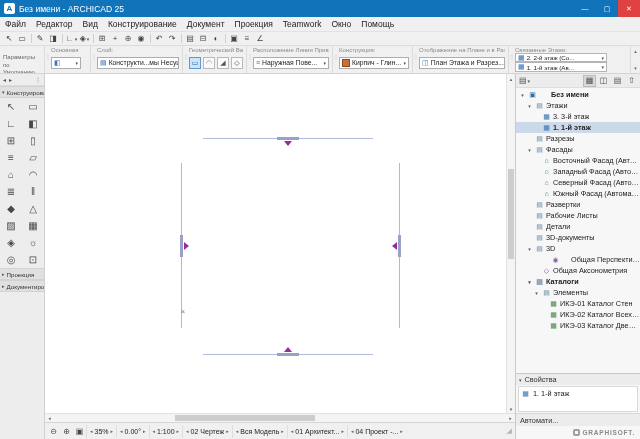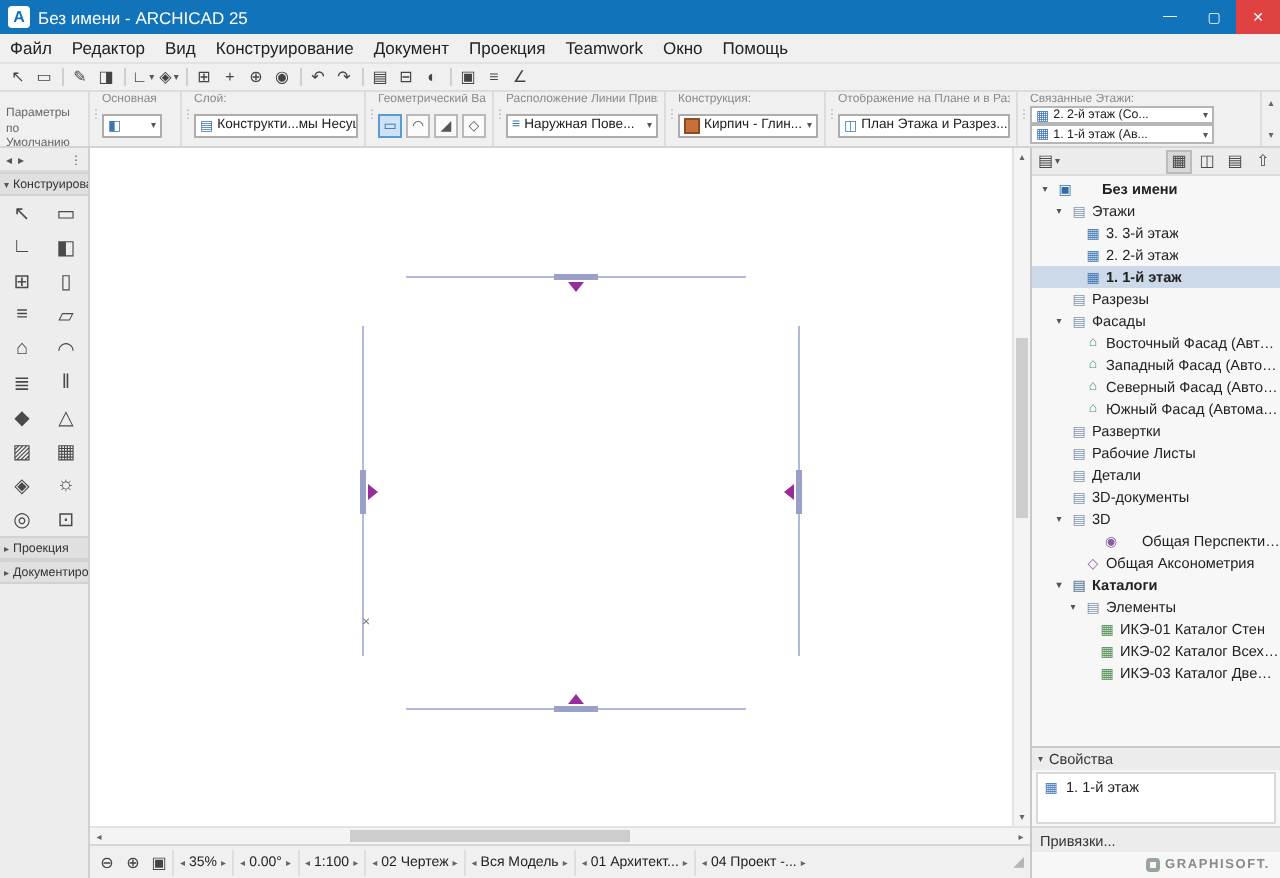--- a/index.html
+++ b/index.html
@@ -484,25 +484,20 @@
           <div class="trow k-folder" style="padding-left: 10px;">
             <span class="t-exp">▾</span>
             <span class="t-ico">▤</span>
             <span class="t-lab">Этажи</span>
           </div>
           <div class="trow k-story" style="padding-left: 17px;">
             <span class="t-exp"></span>
             <span class="t-ico">▦</span>
             <span class="t-lab">3. 3-й этаж</span>
           </div>
-          <div class="trow k-story" style="padding-left: 17px;">
-            <span class="t-exp"></span>
-            <span class="t-ico">▦</span>
-            <span class="t-lab">2. 2-й этаж</span>
-          </div>
           <div class="trow selected k-story" style="padding-left: 17px;">
             <span class="t-exp"></span>
             <span class="t-ico">▦</span>
             <span class="t-lab">1. 1-й этаж</span>
           </div>
           <div class="trow k-folder" style="padding-left: 10px;">
             <span class="t-exp"></span>
             <span class="t-ico">▤</span>
             <span class="t-lab">Разрезы</span>
           </div>
@@ -597,21 +592,21 @@
         <span class="sec-arrow">▾</span>
         <span>Свойства</span>
       </div>
       <div class="props-list">
         <div class="props-item">
           <span class="t-ico">▦</span>
           <span>1. 1-й этаж</span>
         </div>
       </div>
       <div class="props-footer">
-        <span>Привязки...</span>
+        <span>Автомати...</span>
       </div>
       <div class="nav-logo">
         <span class="logo-mark"></span>
         <span class="logo-text">GRAPHISOFT.</span>
       </div>
     </div>
 
   </div>
 </div>
 

